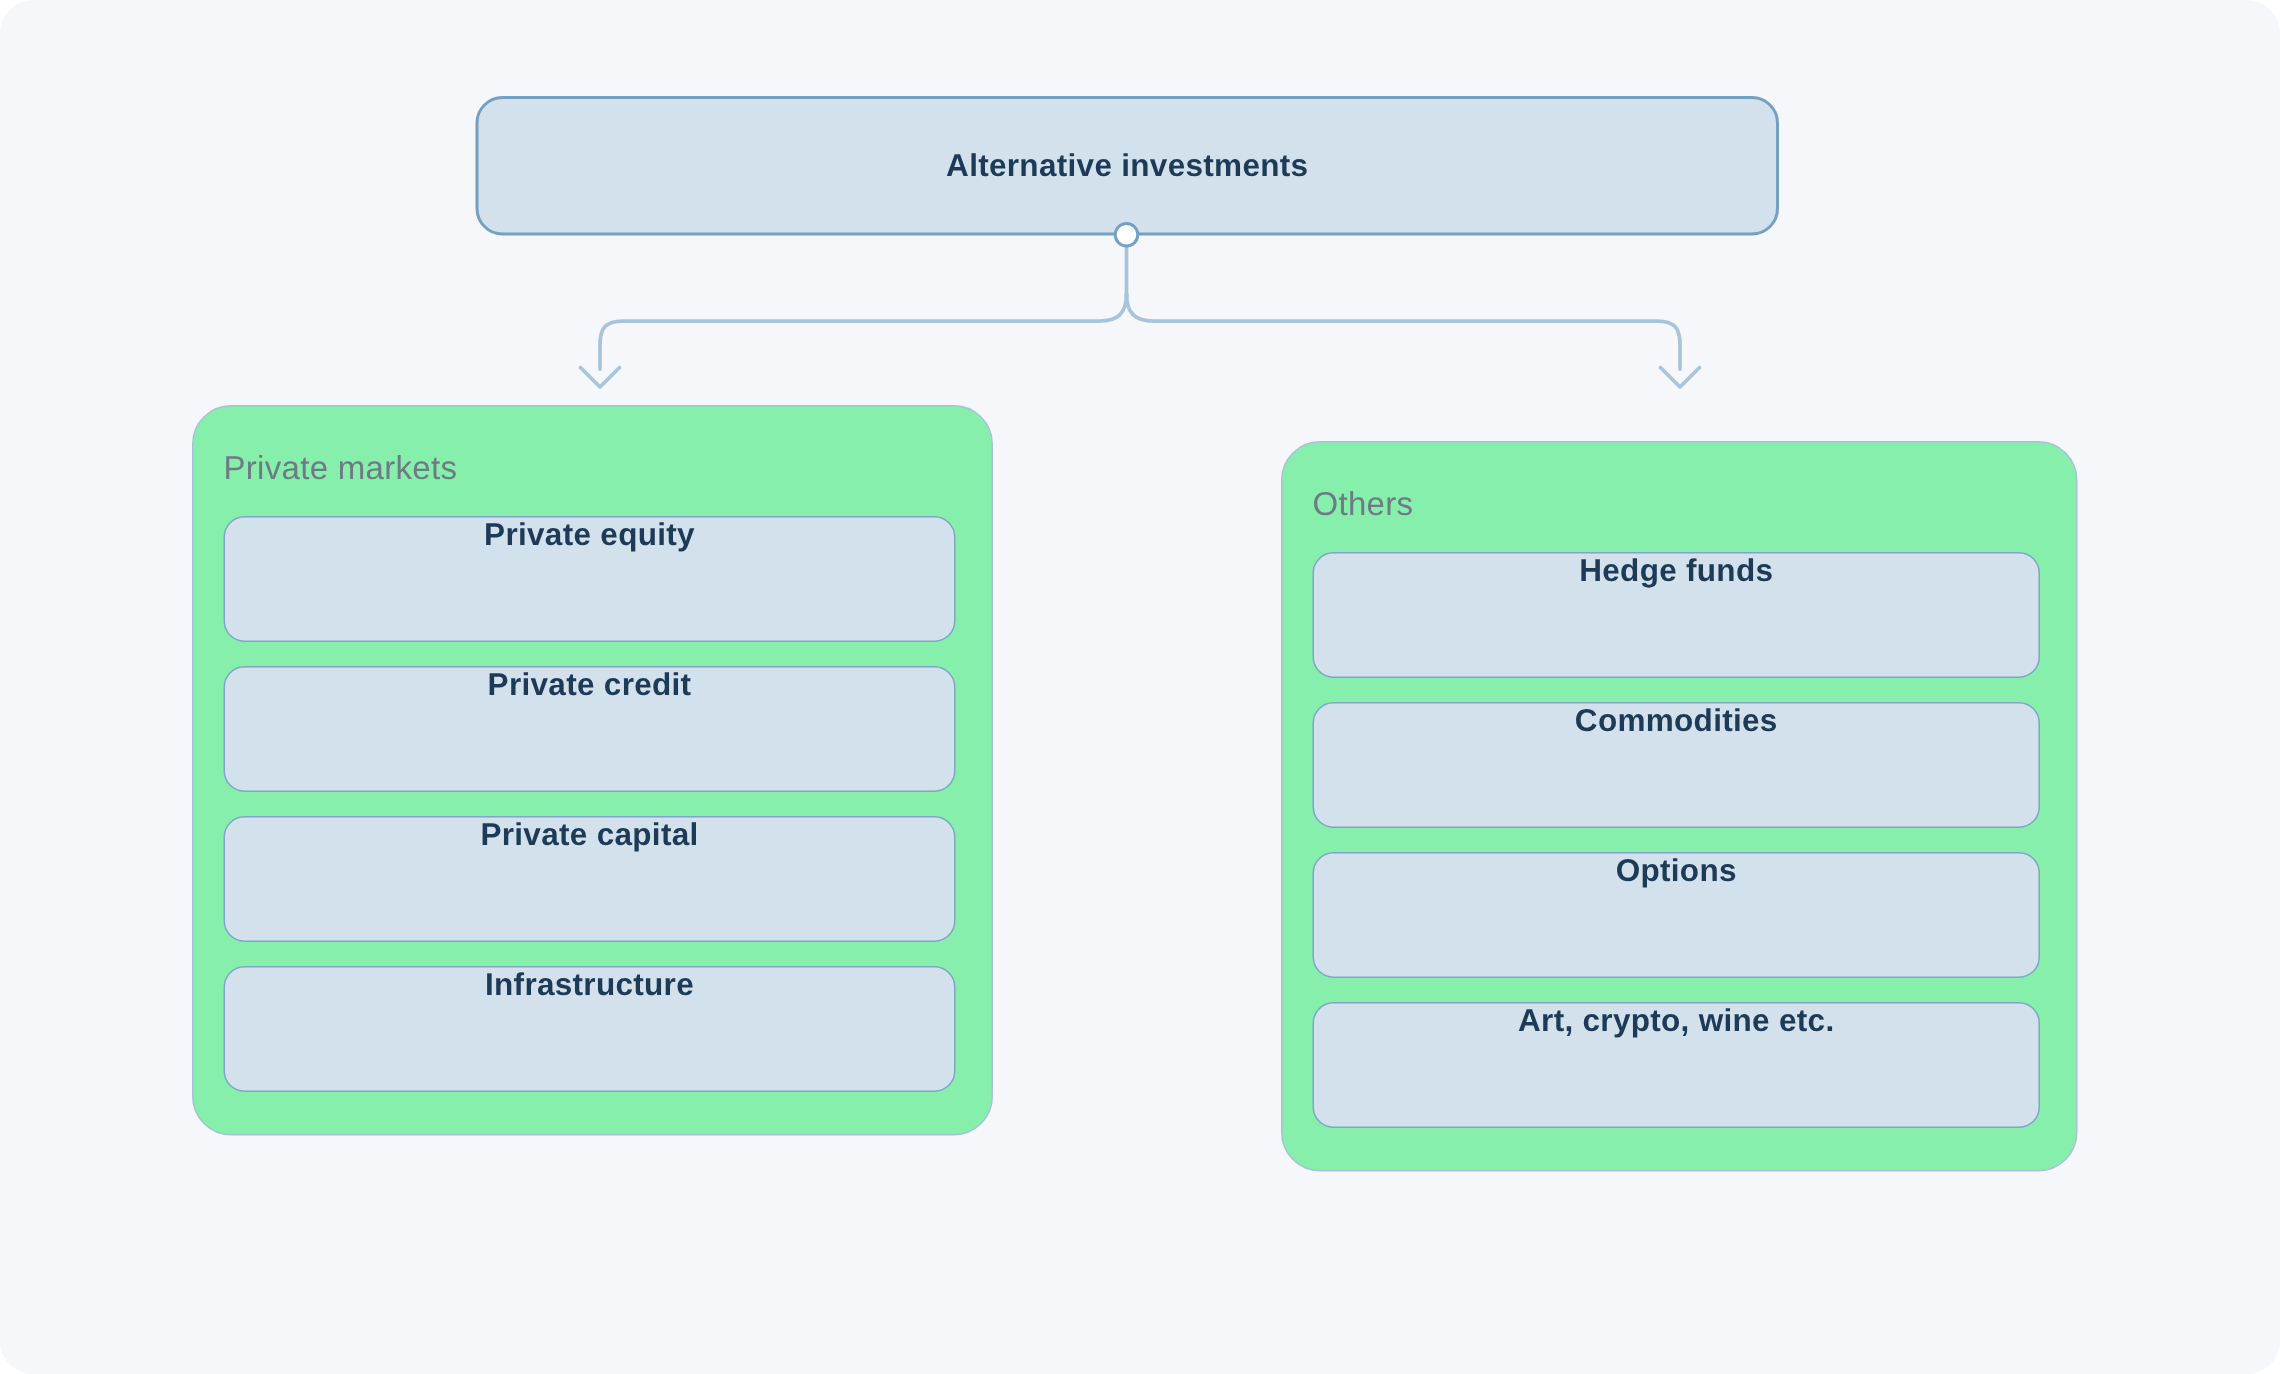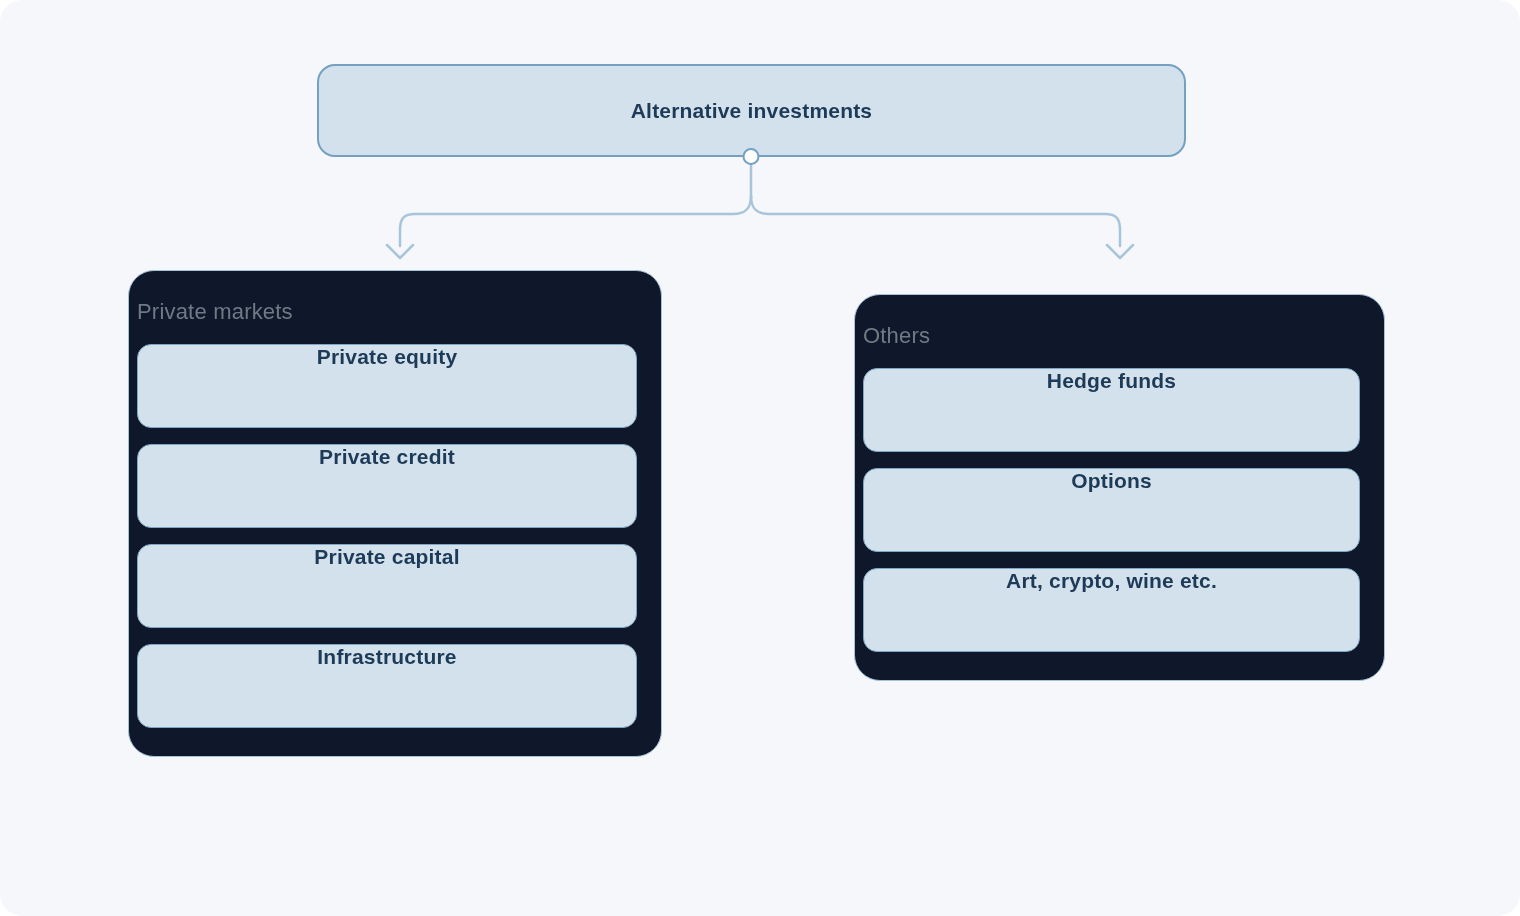--- a/index.html
+++ b/index.html
@@ -43,24 +43,24 @@
     left: 0;
     top: 0;
     width: 1520px;
     height: 916px;
     pointer-events: none;
   }
   
   .group {
     position: absolute;
     box-sizing: border-box;
-    background: #0f172a;
+    background: #86efac;
     border: 1.5px solid #a6c2d8;
     border-radius: 26px;
-    padding: 26px 24px 28px 8px;
+    padding: 26px 24px 28px 20px;
   }
   .group-left {
     left: 128px;
     top: 270px;
     width: 534px;
   }
   .group-right {
     left: 854px;
     top: 270px;
     width: 531px;
@@ -131,20 +131,23 @@
       <span>Infrastructure</span>
     </div>
   </div>
 
   <div class="group group-right">
     <div class="group-title">Others</div>
     <div class="node">
       <span>Hedge funds</span>
     </div>
     <div class="node">
+      <span>Commodities</span>
+    </div>
+    <div class="node">
       <span>Options</span>
     </div>
     <div class="node">
       <span>Art, crypto, wine etc.</span>
     </div>
   </div>
 
 </div>
 
 </body></html>

